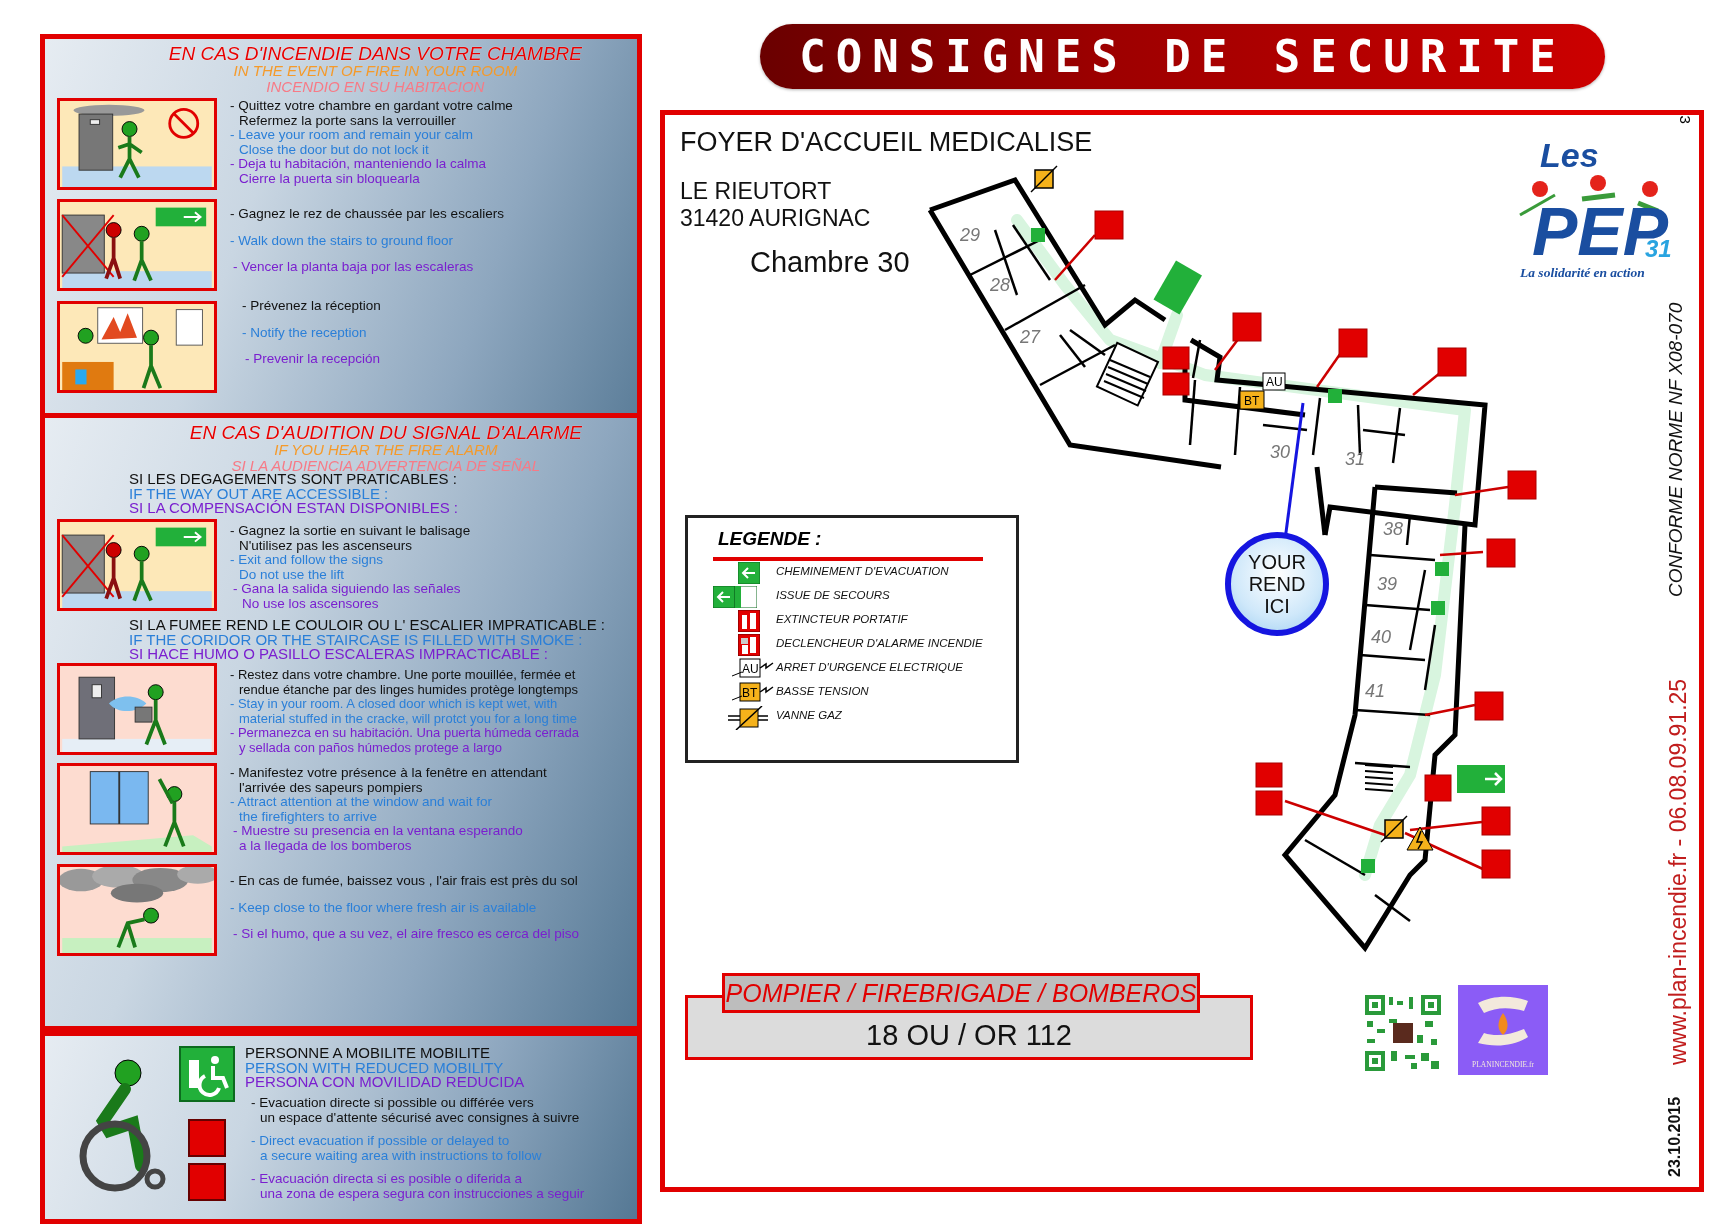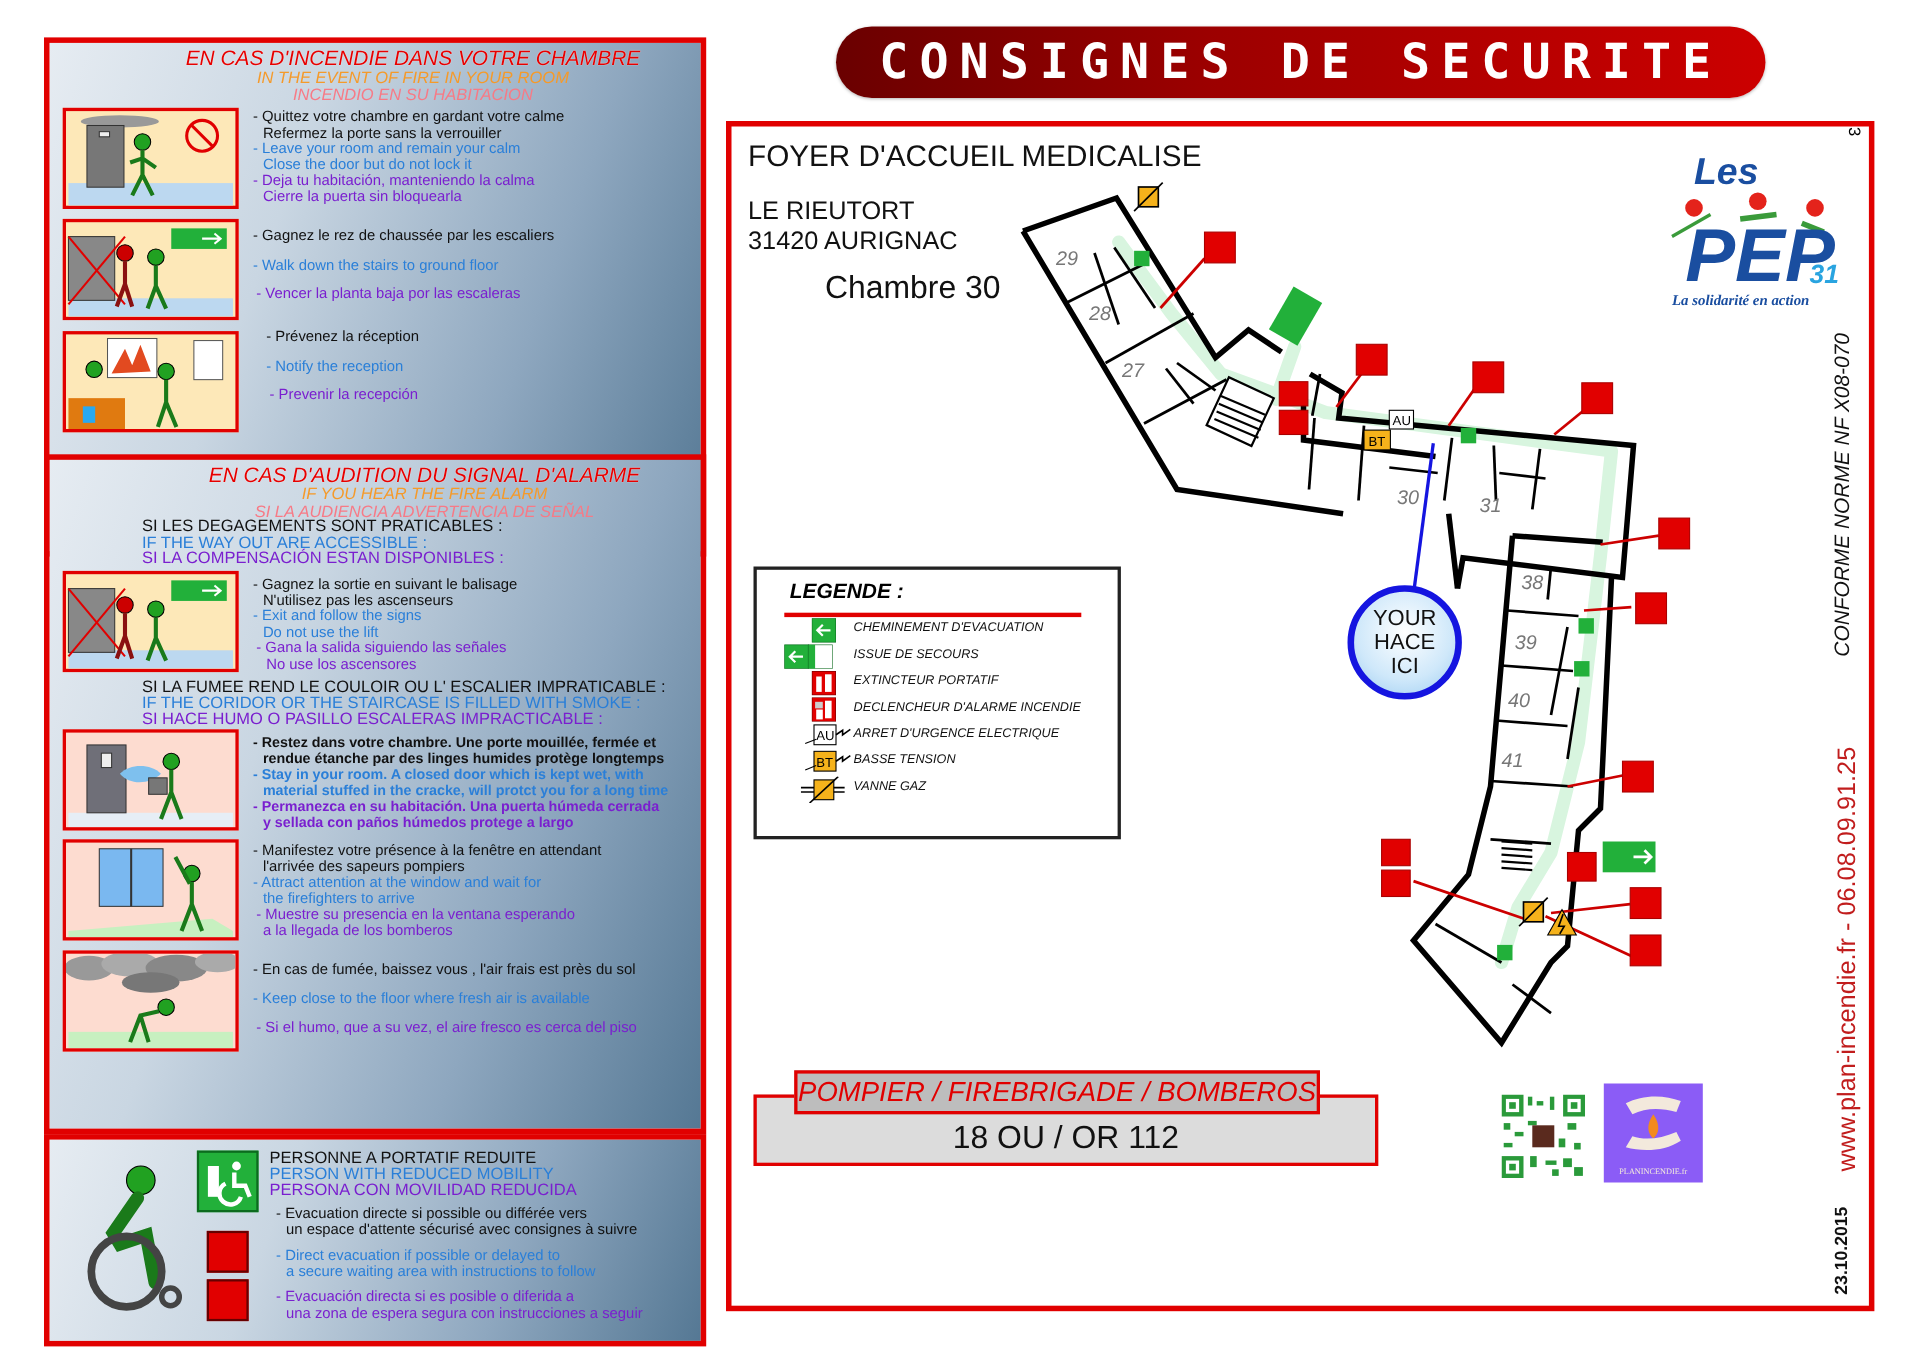--- a/index.html
+++ b/index.html
@@ -212,21 +212,21 @@
       <svg viewBox="0 0 160 92">
         <rect x="0" y="78" width="160" height="14" fill="#e6eef6"></rect>
         <rect x="18" y="12" width="38" height="66" fill="#6f6f78" stroke="#333"></rect>
         <rect x="32" y="20" width="10" height="14" fill="#eee" stroke="#333"></rect>
         <path d="M50 40 C60 30, 80 30, 90 40 C80 50, 60 52, 50 40" fill="#7ec0ee"></path>
         <circle cx="100" cy="28" r="8" fill="#21a121" stroke="#000"></circle>
         <path d="M100 36 L100 58 L90 84 M100 58 L110 84" stroke="#1a7a1a" stroke-width="4" fill="none"></path>
         <rect x="78" y="44" width="18" height="16" fill="#777" stroke="#333"></rect>
       </svg>
     </div>
-    <div class="txt" style="left:185px;top:250px;font-size:13px;font-weight:bold;">
+    <div class="txt" style="left:185px;top:250px;font-size:13px;">
       <div class="fr">- Restez dans votre chambre. Une porte mouillée, fermée et</div>
       <div class="fr indent">rendue étanche par des linges humides protège longtemps</div>
       <div class="en">- Stay in your room. A closed door which is kept wet, with</div>
       <div class="en indent">material stuffed in the cracke, will protct you for a long time</div>
       <div class="es">- Permanezca en su habitación. Una puerta húmeda cerrada</div>
       <div class="es indent">y sellada con paños húmedos protege a largo</div>
     </div>
 
     <div class="pic" style="top:345px;height:92px;background:#fddcd0;">
       <svg viewBox="0 0 160 92">
@@ -279,21 +279,21 @@
         <circle cx="34" cy="12" r="4" fill="#fff"></circle>
         <path d="M32 18 L32 30 L42 30 L46 40" stroke="#fff" stroke-width="4" fill="none"></path>
         <path d="M24 28 A10 10 0 1 0 38 40" stroke="#fff" stroke-width="4" fill="none"></path>
         <rect x="8" y="12" width="10" height="28" fill="#fff"></rect>
       </svg>
     </div>
     <div style="position:absolute;left:143px;top:83px;width:38px;height:38px;background:#e10000;border:2px solid #600;"></div>
     <div style="position:absolute;left:143px;top:127px;width:38px;height:38px;background:#e10000;border:2px solid #600;"></div>
 
     <div class="txt" style="left:200px;top:10px;font-size:15px;line-height:14.5px;">
-      <div class="fr">PERSONNE A PORTATIF REDUITE</div>
+      <div class="fr">PERSONNE A MOBILITE MOBILITE</div>
       <div class="en">PERSON WITH REDUCED MOBILITY</div>
       <div class="es">PERSONA CON MOVILIDAD REDUCIDA</div>
     </div>
     <div class="txt" style="left:206px;top:60px;font-size:13.5px;">
       <div class="fr">- Evacuation directe si possible ou différée vers</div>
       <div class="fr indent">un espace d'attente sécurisé avec consignes à suivre</div>
       <div style="height:9px"></div>
       <div class="en">- Direct evacuation if possible or delayed to</div>
       <div class="en indent">a secure waiting area with instructions to follow</div>
       <div style="height:9px"></div>
@@ -472,21 +472,21 @@
     </g>
 
     <g>
       <path d="M742 735 L755 712 L768 735 Z" fill="#f5b21b" stroke="#000"></path>
       <path d="M756 716 L752 727 L757 727 L753 734" stroke="#000" stroke-width="1.5" fill="none"></path>
     </g>
   </svg>
 
   <div class="you-are-here">
     <div>YOUR</div>
-    <div>HACE</div>
+    <div>REND</div>
     <div>ICI</div>
   </div>
 
   <div class="legend">
     <div class="legend-title">LEGENDE :</div>
     <div class="legend-rule"></div>
 
     <div class="legend-row" style="top:42px;">
       <svg class="sym" style="left:50px" width="22" height="22">
         <rect width="22" height="22" fill="#22b03a" stroke="#0c6b1e"></rect>

